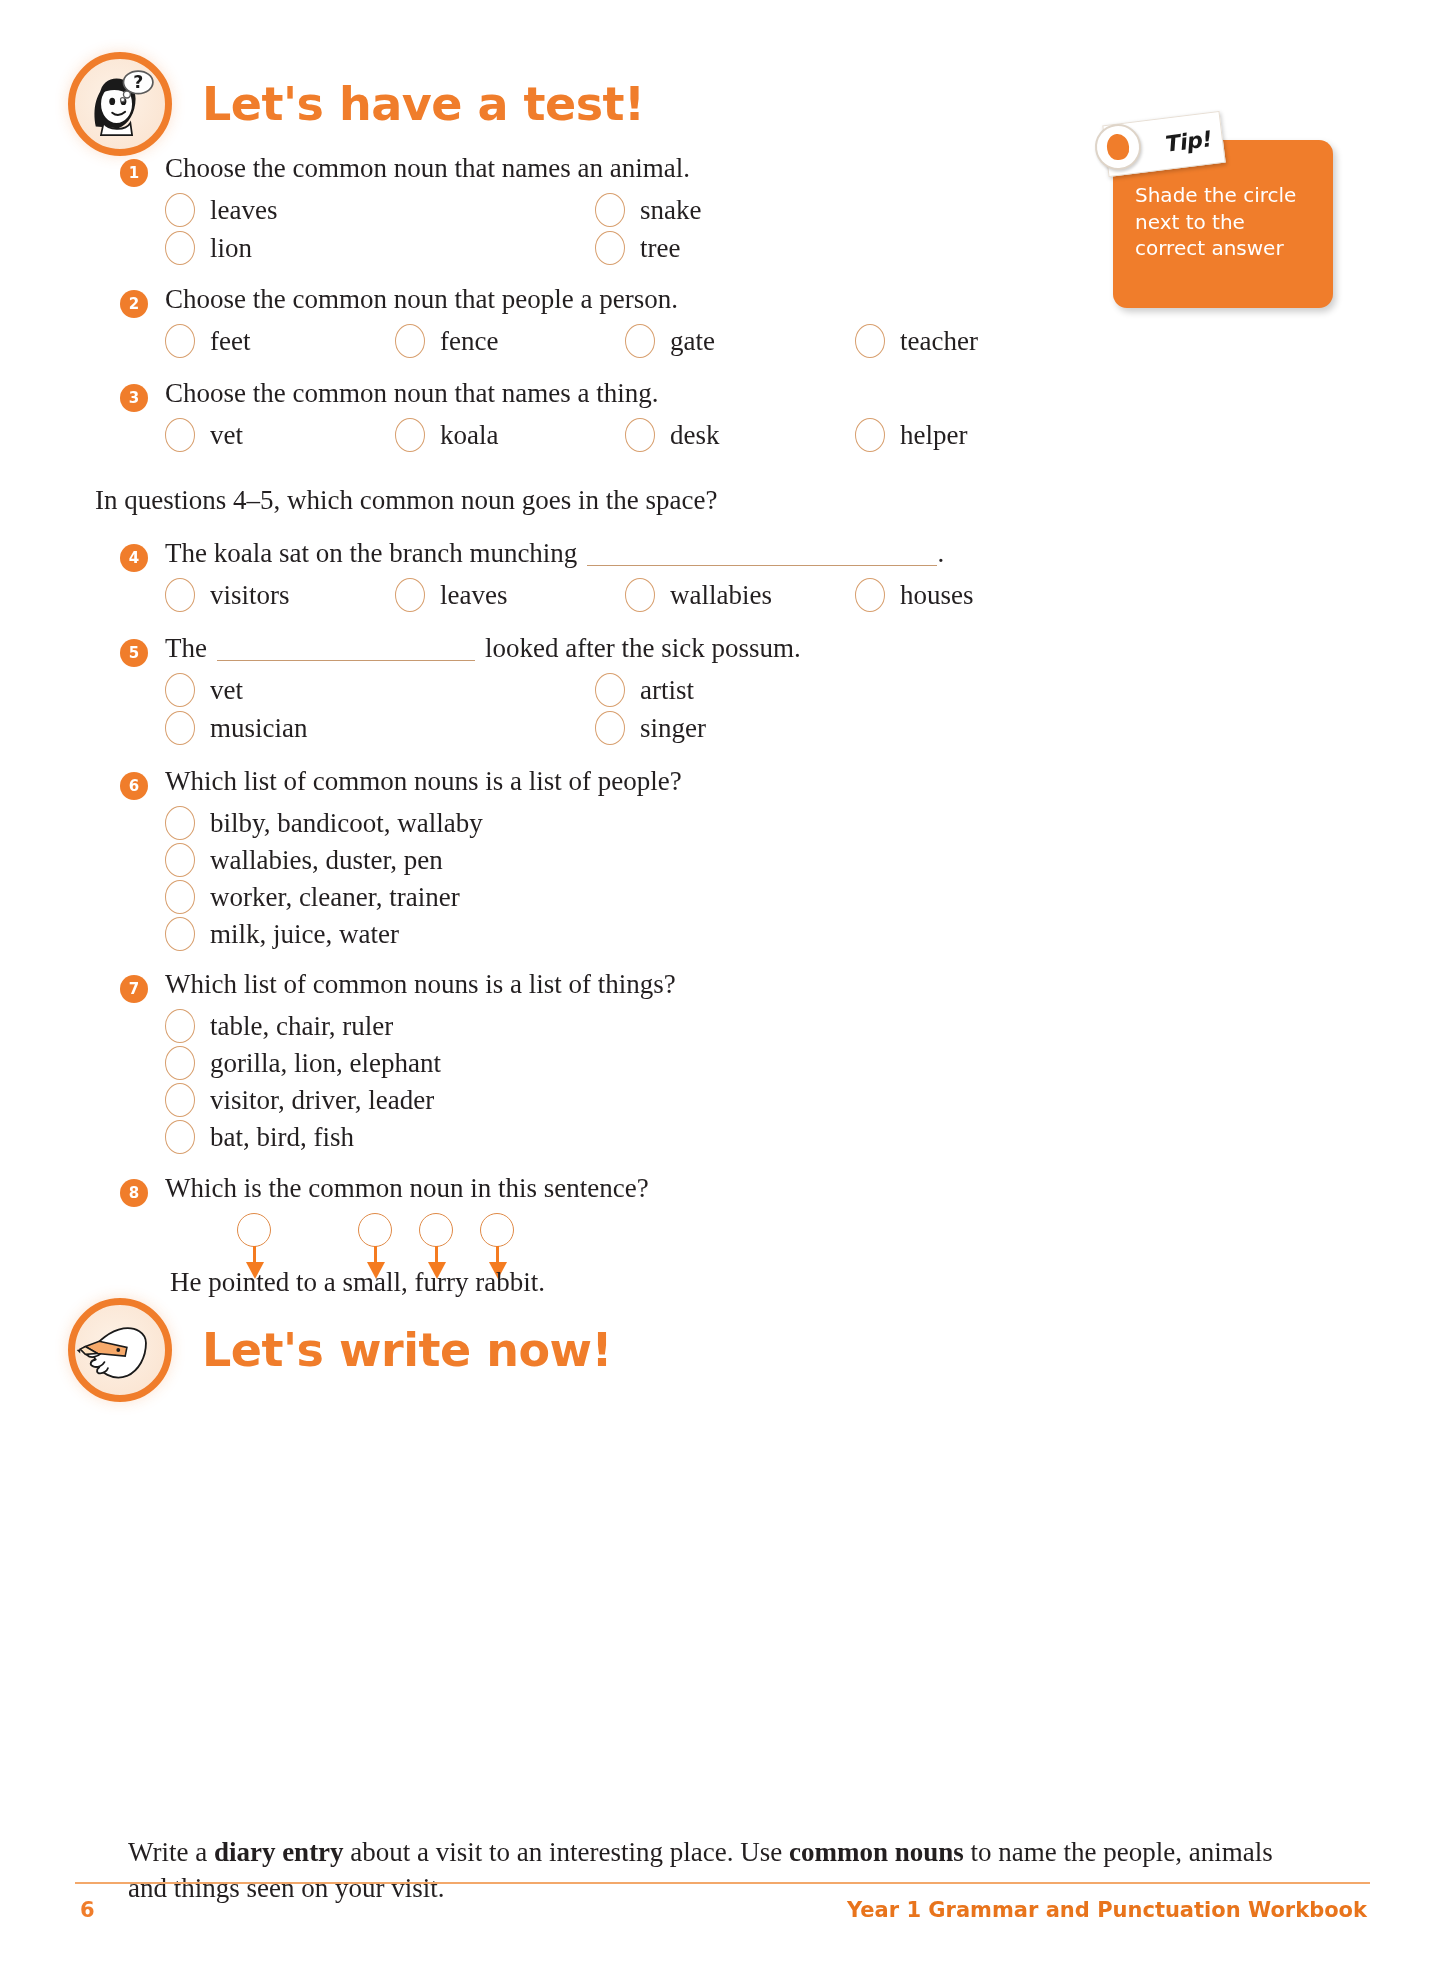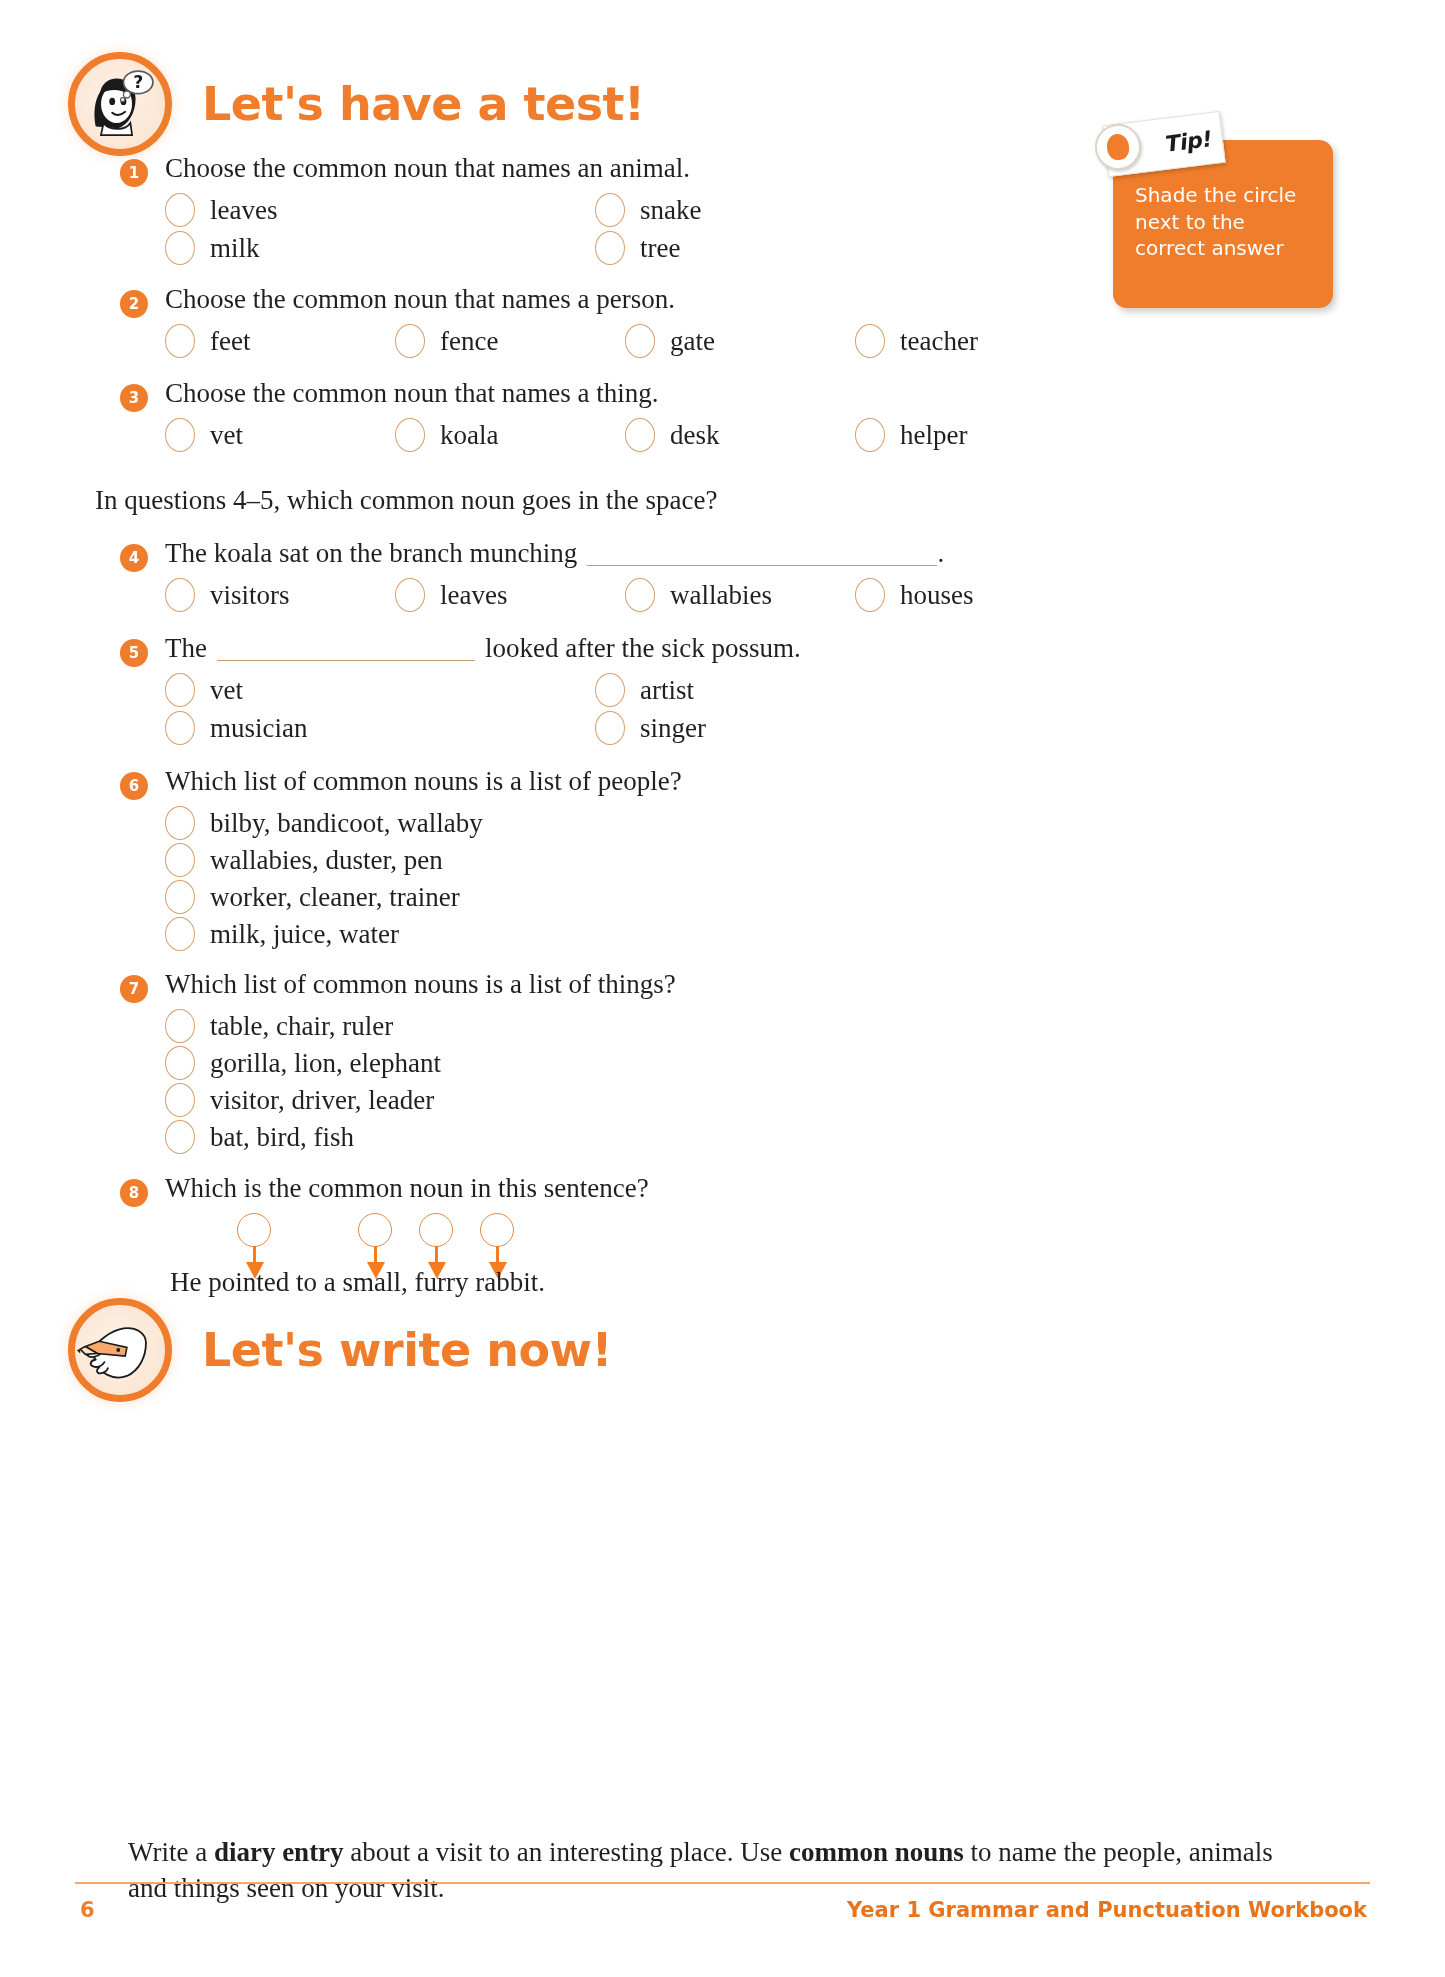--- a/index.html
+++ b/index.html
@@ -278,34 +278,34 @@
           <span class="opt-label">leaves</span>
         </label>
         <label class="opt">
           <span class="bubble"></span>
           <span class="opt-label">snake</span>
         </label>
       </div>
       <div class="opt-line c2">
         <label class="opt">
           <span class="bubble"></span>
-          <span class="opt-label">milk</span>
+          <span class="opt-label">lion</span>
         </label>
         <label class="opt">
           <span class="bubble"></span>
           <span class="opt-label">tree</span>
         </label>
       </div>
     </div>
   </div>
 
   <div class="q" style="top:283px;">
     <div class="q-row">
       <div class="q-num">2</div>
-      <div class="q-text">Choose the common noun that names a person.</div>
+      <div class="q-text">Choose the common noun that people a person.</div>
     </div>
     <div class="opts">
       <div class="opt-line c4">
         <label class="opt">
           <span class="bubble"></span>
           <span class="opt-label">feet</span>
         </label>
         <label class="opt">
           <span class="bubble"></span>
           <span class="opt-label">fence</span>

